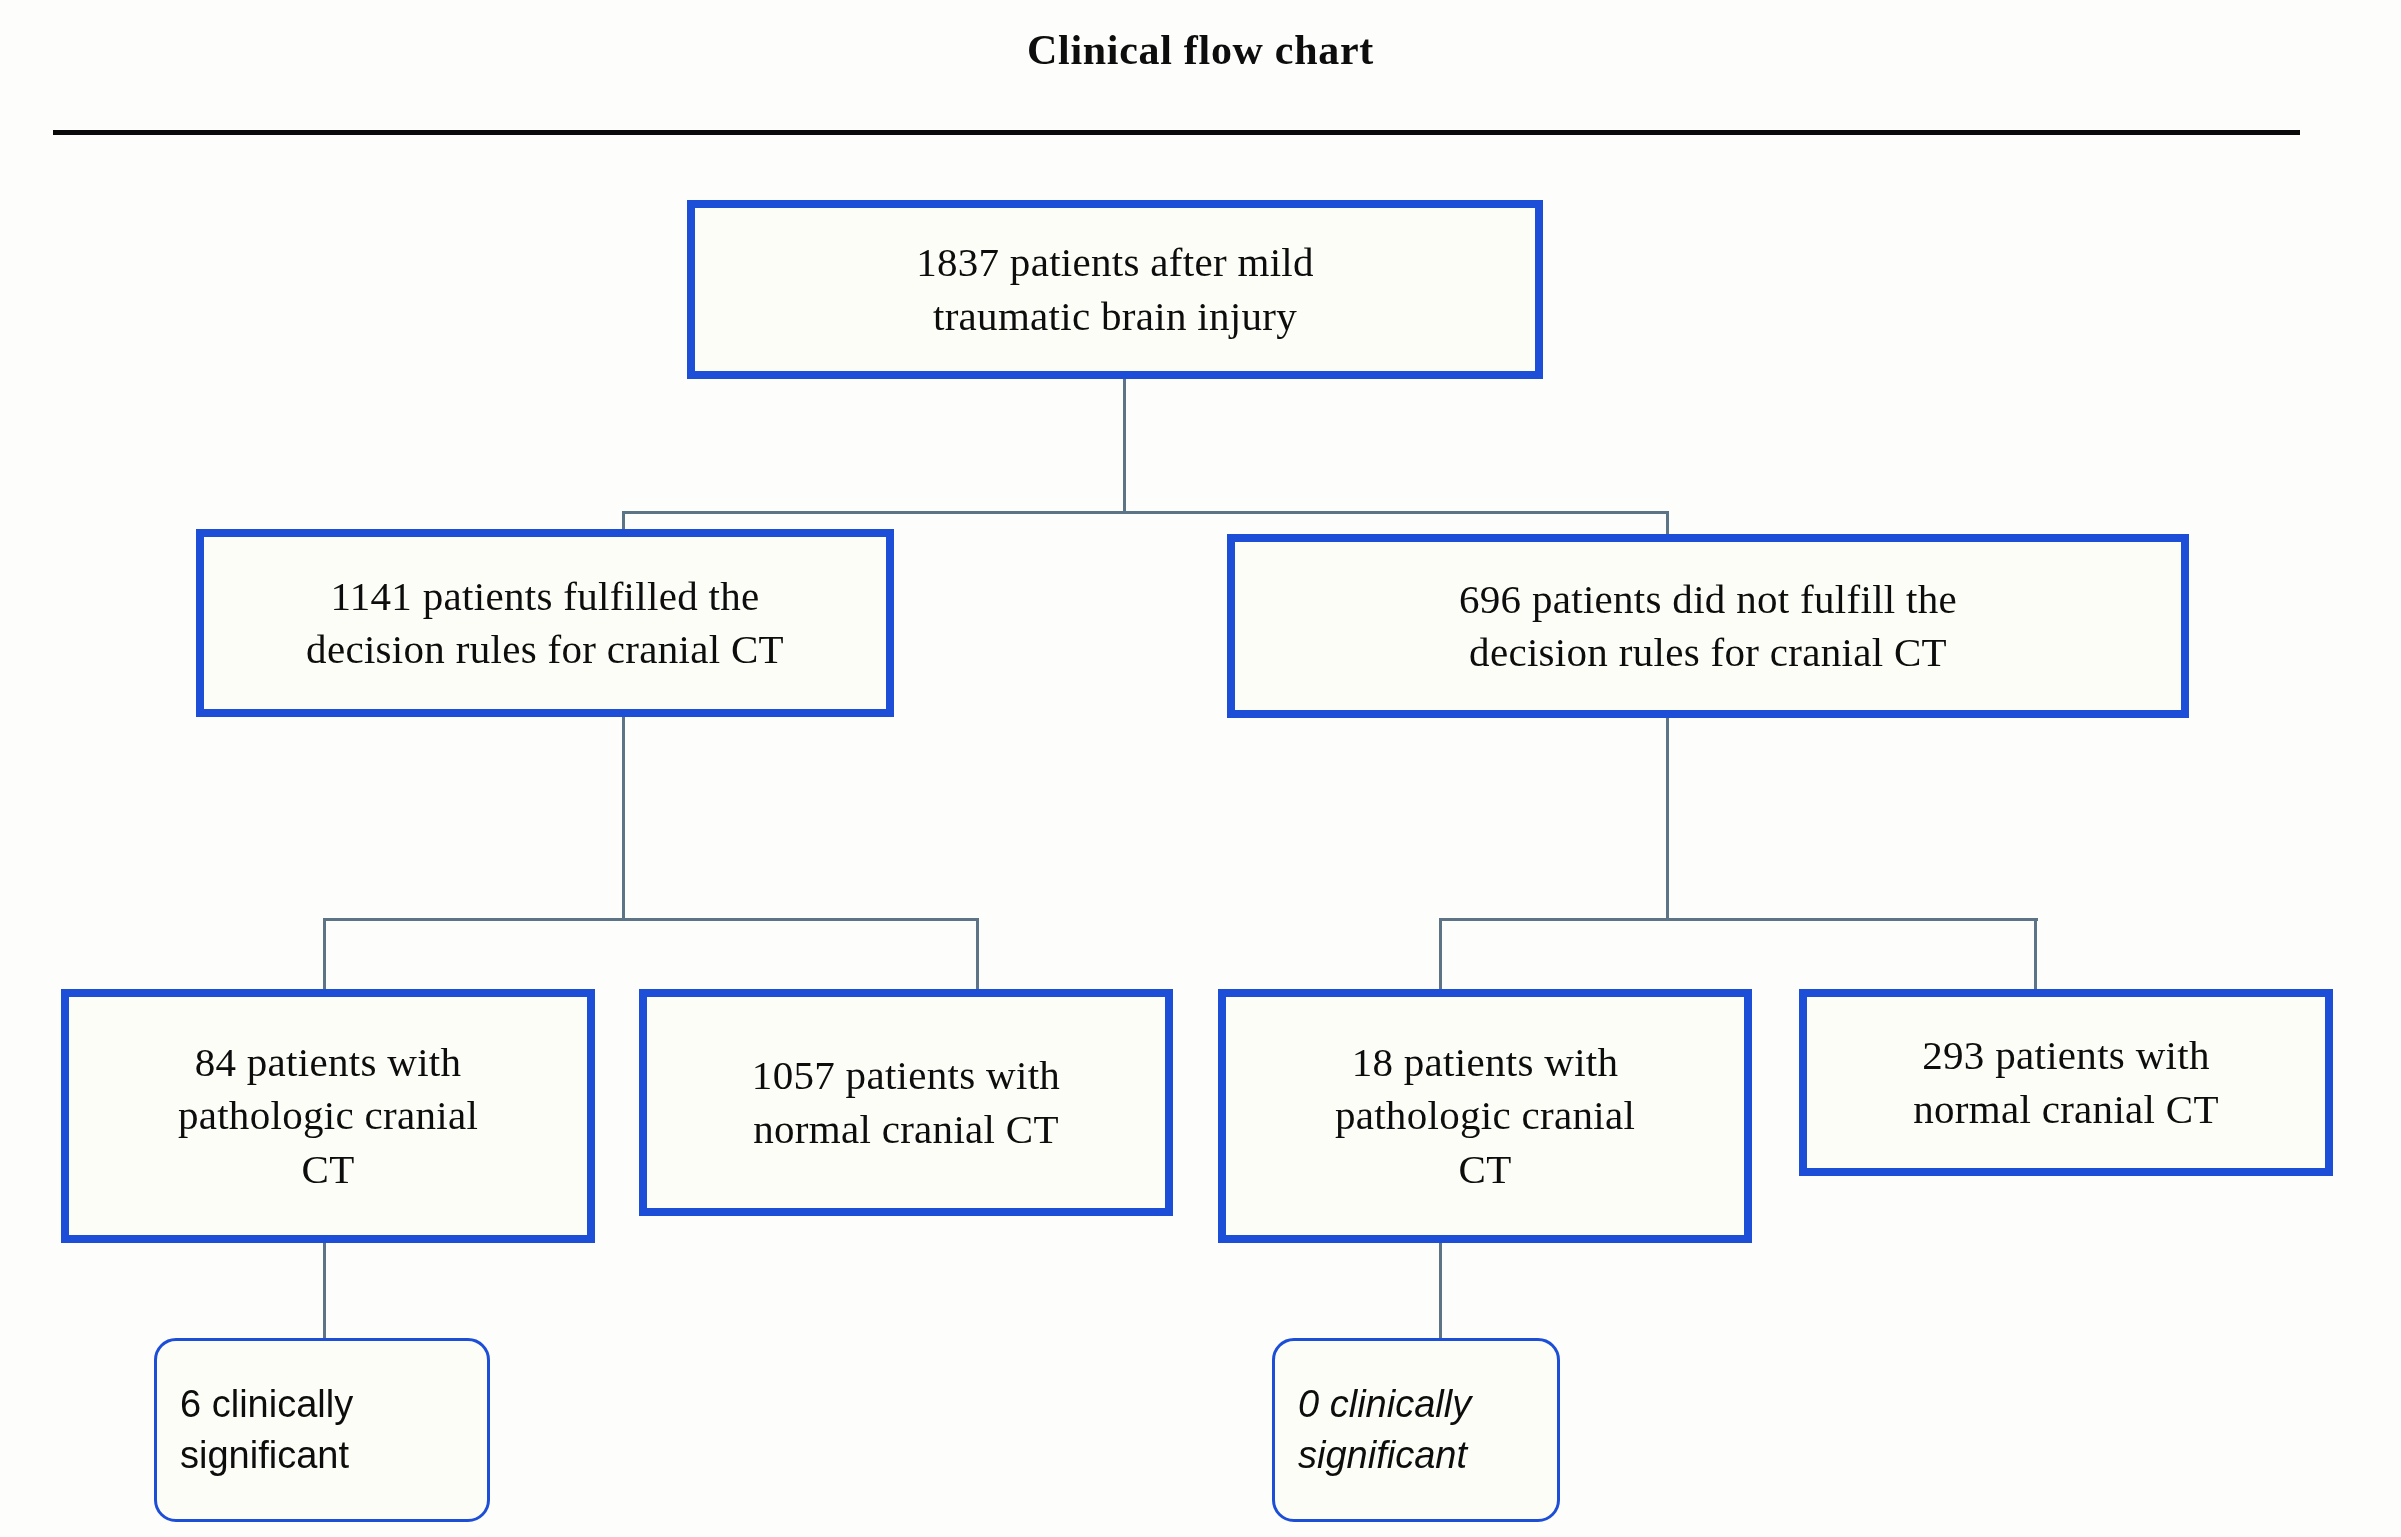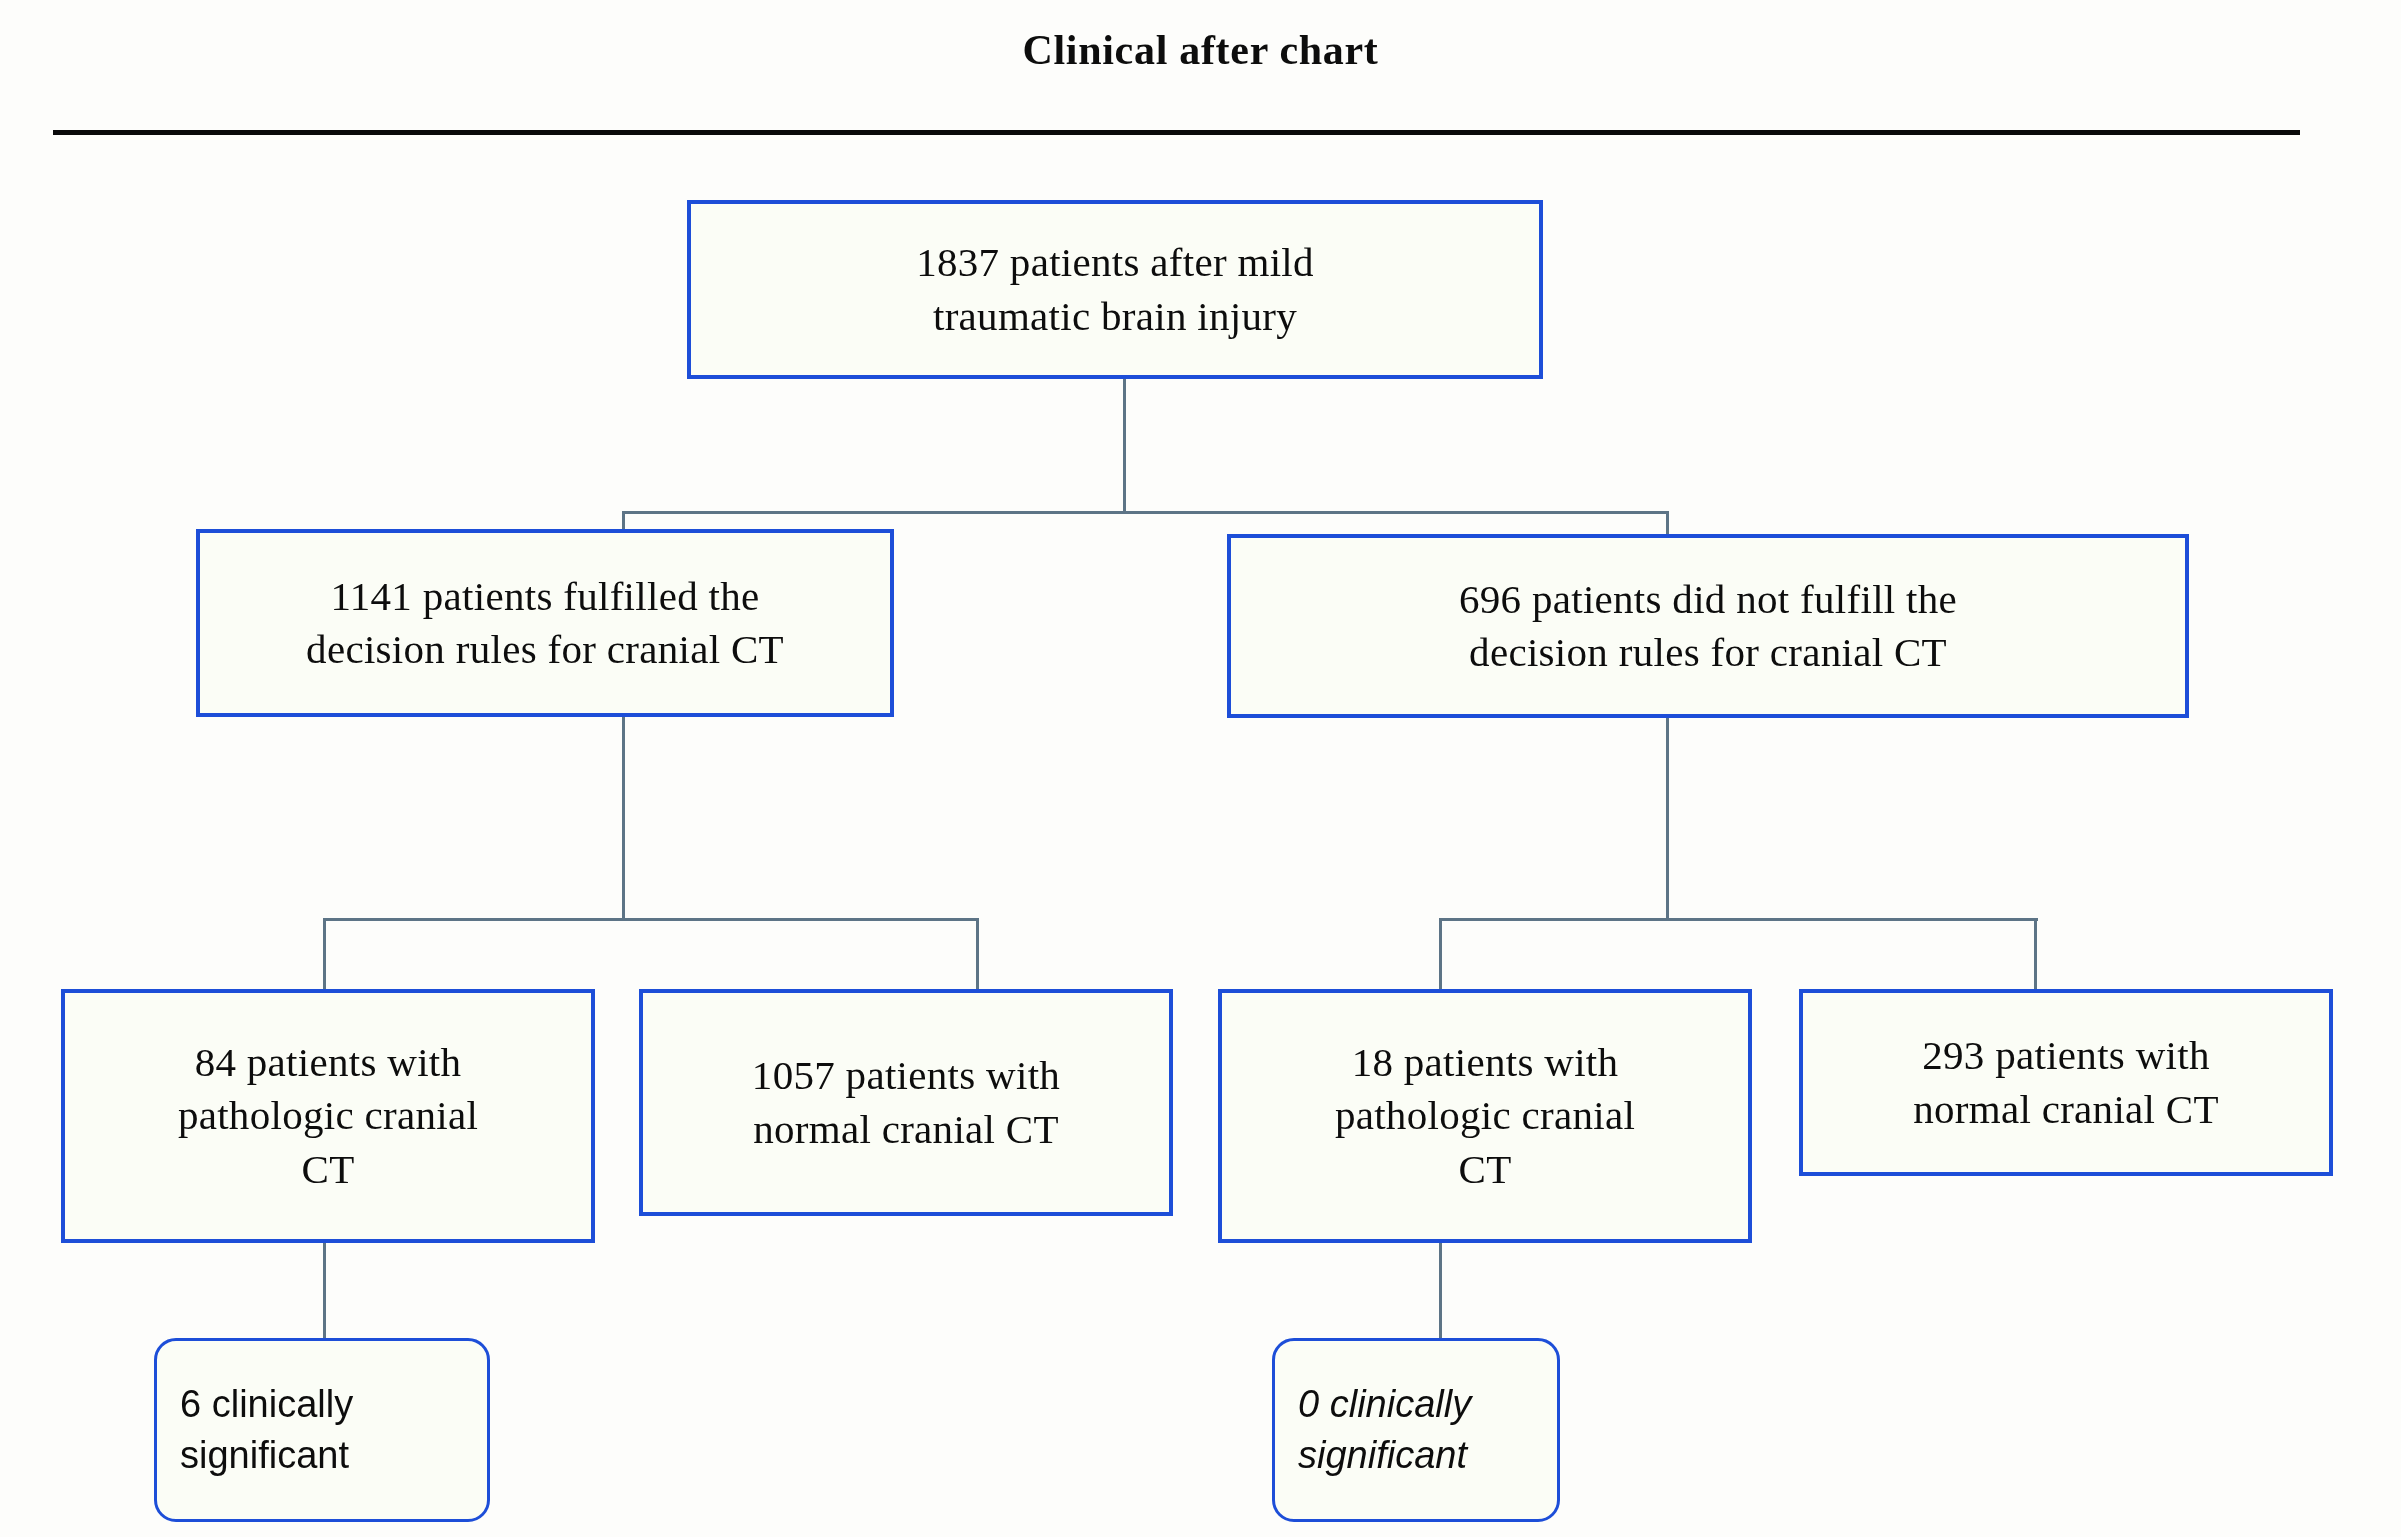--- a/index.html
+++ b/index.html
@@ -44,21 +44,21 @@
     position: absolute;
     background: #5d7486;
   }
   .conn.v { width: 3.4px; }
   .conn.h { height: 3.4px; }
 
   
   .node {
     position: absolute;
     box-sizing: border-box;
-    border: 4px solid #1d4ed8;
+    border: 8px solid #1d4ed8;
     background: #fbfdf6;
     display: flex;
     align-items: center;
     justify-content: center;
     text-align: center;
     color: #0d0d0d;
     font-family: "Liberation Serif", "DejaVu Serif", serif;
     font-size: 41px;
     line-height: 1.30;
     letter-spacing: 0.3px;
@@ -76,21 +76,21 @@
     letter-spacing: 0px;
     border-radius: 22px;
   }
   .node.leaf .txt { padding: 0 0 0 23px; }
 </style>
 </head>
 <body>
 
 <div id="page">
 
-  <div id="title">Clinical after chart</div>
+  <div id="title">Clinical flow chart</div>
   <div id="title-rule"></div>
 
   <div class="conn v" style="left:1123px; top:379px; height:135px;"></div>
 
   <div class="conn h" style="left:622px; top:511px; width:1047px;"></div>
 
   <div class="conn v" style="left:622px; top:511px; height:20px;"></div>
   <div class="conn v" style="left:1666px; top:511px; height:27px;"></div>
 
   <div class="conn v" style="left:622px; top:717px; height:203px;"></div>

